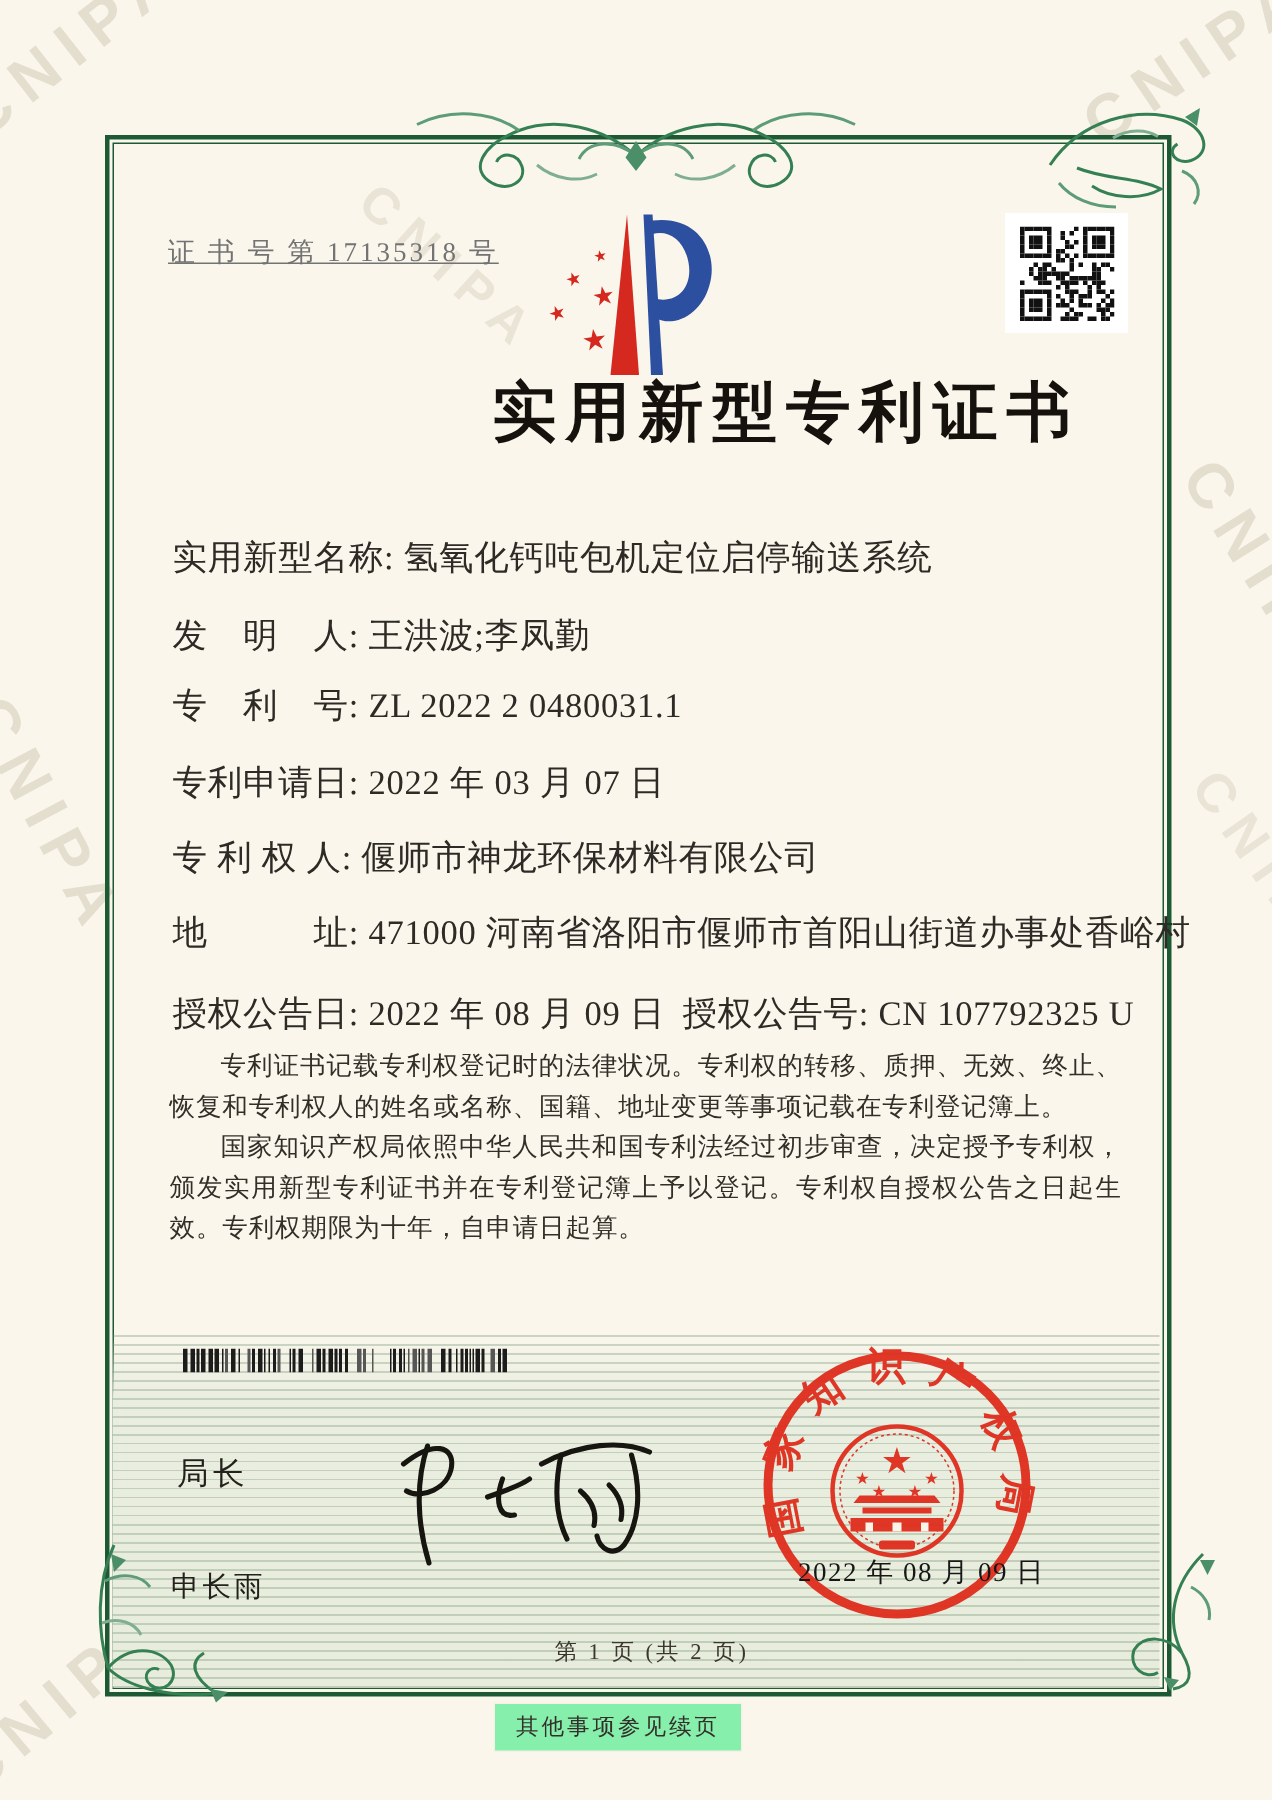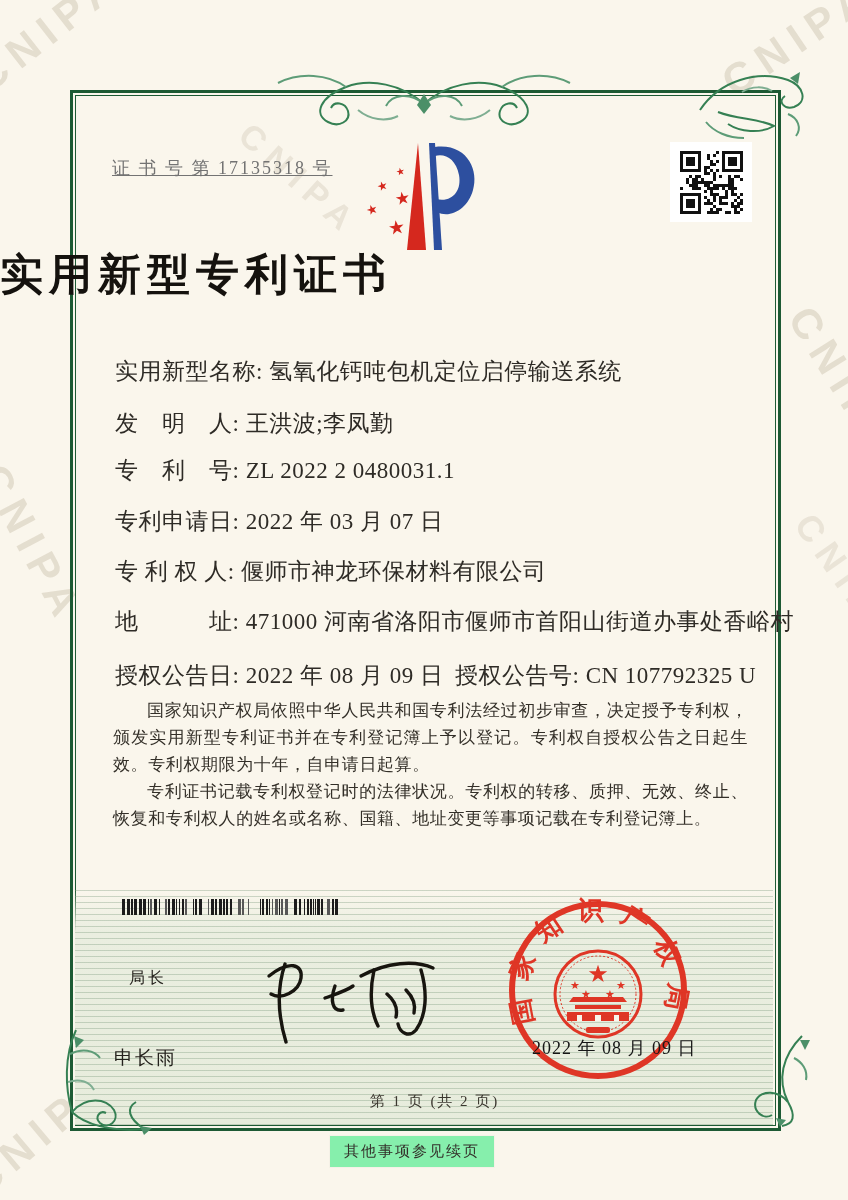--- a/index.html
+++ b/index.html
@@ -27,33 +27,33 @@
   }
   
   .band{
     position:absolute;left:75px;top:890px;width:698px;height:235px;
     background:
       repeating-linear-gradient(0deg, rgba(118,150,120,0.35) 0 1px, rgba(0,0,0,0) 1px 6px),
       linear-gradient(180deg, rgba(234,238,224,0) 0, #eaeee0 42px, #e7ecdc 100%);
   }
   .cert-no{left:112px;top:156px;font-size:18px;letter-spacing:2px;color:#737373;text-decoration:underline;}
   .title{
-    left:0;top:246px;width:720px;text-align:left;
+    left:0;top:246px;width:720px;text-align:right;
     font-size:43px;font-weight:700;letter-spacing:6px;color:#15120e;
   }
   .row{position:absolute;left:115px;font-size:23px;white-space:nowrap;}
   .row .lbl{display:inline-block;min-width:118px;white-space:pre;letter-spacing:0.5px;}
   .row .val{letter-spacing:0.5px;}
   .grant2{position:absolute;left:340px;top:0;}
   .paras{
     position:absolute;left:113px;top:697px;width:635px;
     font-size:17px;line-height:27px;text-align:justify;letter-spacing:0.6px;color:#332f28;
   }
   .paras p{margin:0;text-indent:2em;}
-  .sig-title{left:129px;top:968px;font-size:16px;letter-spacing:3px;color:#24211c;text-align:right;}
+  .sig-title{left:118px;top:968px;font-size:21px;letter-spacing:3px;color:#24211c;text-align:right;}
   .sig-name{left:114px;top:1001px;font-size:19px;letter-spacing:2px;color:#24211c;margin-top:44px;}
   .pageinfo{left:82px;top:1092px;width:705px;text-align:center;font-size:15px;letter-spacing:2px;color:#3b372f;}
   .note{
     left:330px;top:1136px;background:#86efac;padding:6px 14px;
     font-size:15px;letter-spacing:2px;color:#33302a;box-shadow:0 0 0 1px rgba(0,0,0,0.02);
   }
   .qr-box{left:670px;top:142px;width:82px;height:80px;background:#ffffff;display:flex;align-items:center;justify-content:center;}
   .seal-date{left:532px;top:1036px;font-size:18px;letter-spacing:1px;color:#161616;z-index:6;}
   .logo-star{position:absolute;color:#d5281e;font-family:"DejaVu Sans",sans-serif;line-height:1;}
   .seal{z-index:5;opacity:0.95;}
@@ -378,22 +378,22 @@
   <span class="lbl">地　　　址: </span><span class="val">471000 河南省洛阳市偃师市首阳山街道办事处香峪村</span>
 </div>
 <div class="row" style="top:660px;">
   <span class="lbl">授权公告日: </span><span class="val">2022 年 08 月 09 日</span>
   <span class="grant2">
     <span class="lbl" style="min-width:0;text-align:center;">授权公告号: </span><span class="val">CN 107792325 U</span>
   </span>
 </div>
 
 <div class="paras">
+  <p>专利证书记载专利权登记时的法律状况。专利权的转移、质押、无效、终止、恢复和专利权人的姓名或名称、国籍、地址变更等事项记载在专利登记簿上。</p>
   <p>国家知识产权局依照中华人民共和国专利法经过初步审查，决定授予专利权，颁发实用新型专利证书并在专利登记簿上予以登记。专利权自授权公告之日起生效。专利权期限为十年，自申请日起算。</p>
-  <p>专利证书记载专利权登记时的法律状况。专利权的转移、质押、无效、终止、恢复和专利权人的姓名或名称、国籍、地址变更等事项记载在专利登记簿上。</p>
 </div>
 
 <div class="abs z2" style="left:122px;top:899px;width:216px;height:16px;"><svg width="216" height="16" xmlns="http://www.w3.org/2000/svg">
       <rect x="0" y="0" width="3" height="16" fill="#1c1c1c"></rect>
       <rect x="5" y="0" width="3" height="16" fill="#1c1c1c"></rect>
       <rect x="9" y="0" width="2" height="16" fill="#1c1c1c"></rect>
       <rect x="12" y="0" width="3" height="16" fill="#1c1c1c"></rect>
       <rect x="17" y="0" width="3" height="16" fill="#1c1c1c"></rect>
       <rect x="21" y="0" width="3" height="16" fill="#1c1c1c"></rect>
       <rect x="26" y="0" width="1" height="16" fill="#1c1c1c"></rect>

